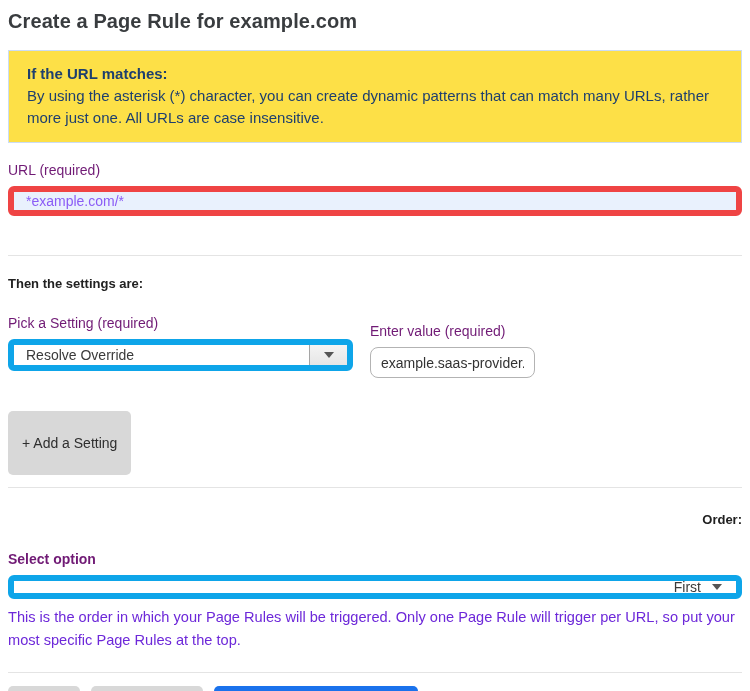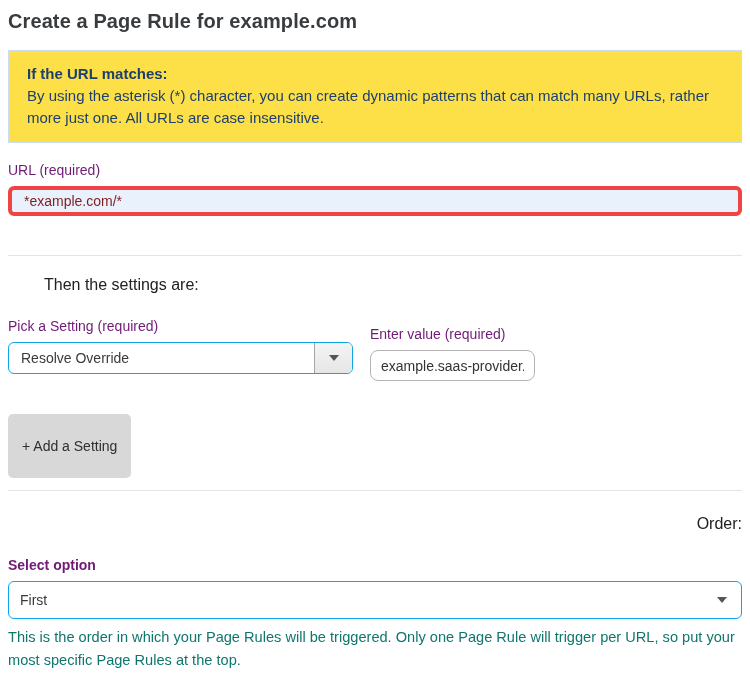--- a/index.html
+++ b/index.html
@@ -30,50 +30,49 @@
     color: #2c6fd6; text-decoration: underline; cursor: pointer;
   }
   .field-label {
     display: block;
     font-size: 14px; color: #701a75;
     margin-bottom: 8px;
   }
   .url-input {
     width: 100%; height: 30px;
     background: #e9f1fd;
-    border: 4px solid #ef4444;
+    border: 6px solid #ef4444;
     border-radius: 6px;
     padding: 0 12px;
-    font-size: 14px; color: #7f1d1d;
+    font-size: 14px; color: #8b5cf6;
     font-family: "Liberation Sans", sans-serif;
     outline: none;
   }
   .divider {
     border: none; border-top: 1px solid #e4e4e4;
     margin: 0;
   }
   .divider-1 { margin-top: 39px; }
   .divider-2 { margin-top: 12px; }
   .divider-3 { margin-top: 20px; }
   .section-heading {
-    font-size: 16px; font-weight: normal; color: #212121;
+    font-size: 13px; font-weight: bold; color: #212121;
     margin-top: 20px;
-    margin-left: 36px;
   }
   .settings-row {
     display: flex; align-items: flex-start;
     margin-top: 24px;
   }
   .setting-col { width: 345px; margin-right: 17px; }
   .value-col { width: 165px; padding-top: 8px; }
   .select-box {
     display: flex; align-items: center;
     height: 32px;
     background: #ffffff;
-    border: 1px solid #0ea5e9;
+    border: 6px solid #0ea5e9;
     border-radius: 6px;
     font-size: 14px; color: #3a3a3a;
     cursor: pointer;
     overflow: hidden;
   }
   .select-box .select-text {
     flex: 1; padding: 0 12px;
     white-space: nowrap; overflow: hidden;
   }
   .select-box .select-arrow-btn {
@@ -105,30 +104,30 @@
     font-size: 14px;
     font-family: "Liberation Sans", sans-serif;
     padding: 24px 14px;
     cursor: pointer;
     color: #2e2e2e;
     background: #d8d8d8;
   }
   .add-setting-btn { margin-top: 33px; }
   .order-heading { margin-top: 24px; text-align: right; }
   .order-label { margin-top: 24px; font-weight: bold; }
-  .full-select { width: 100%; height: 38px; }
+  .full-select { width: 100%; height: 24px; text-align: right; }
   .full-select .select-text { padding: 0 11px; }
   .full-select .plain-arrow {
     padding-right: 14px;
     display: flex; align-items: center;
   }
   .help-text {
     margin-top: 7px;
     font-size: 14.6px; line-height: 23px;
-    color: #0f766e;
+    color: #6d28d9;
   }
   .actions-row { margin-top: 13px; display: flex; }
   .actions-row .btn { margin-right: 11px; }
   .btn-primary { background: #1a72ec; color: #ffffff; }
 </style>
 </head>
 <body>
 
 
 

